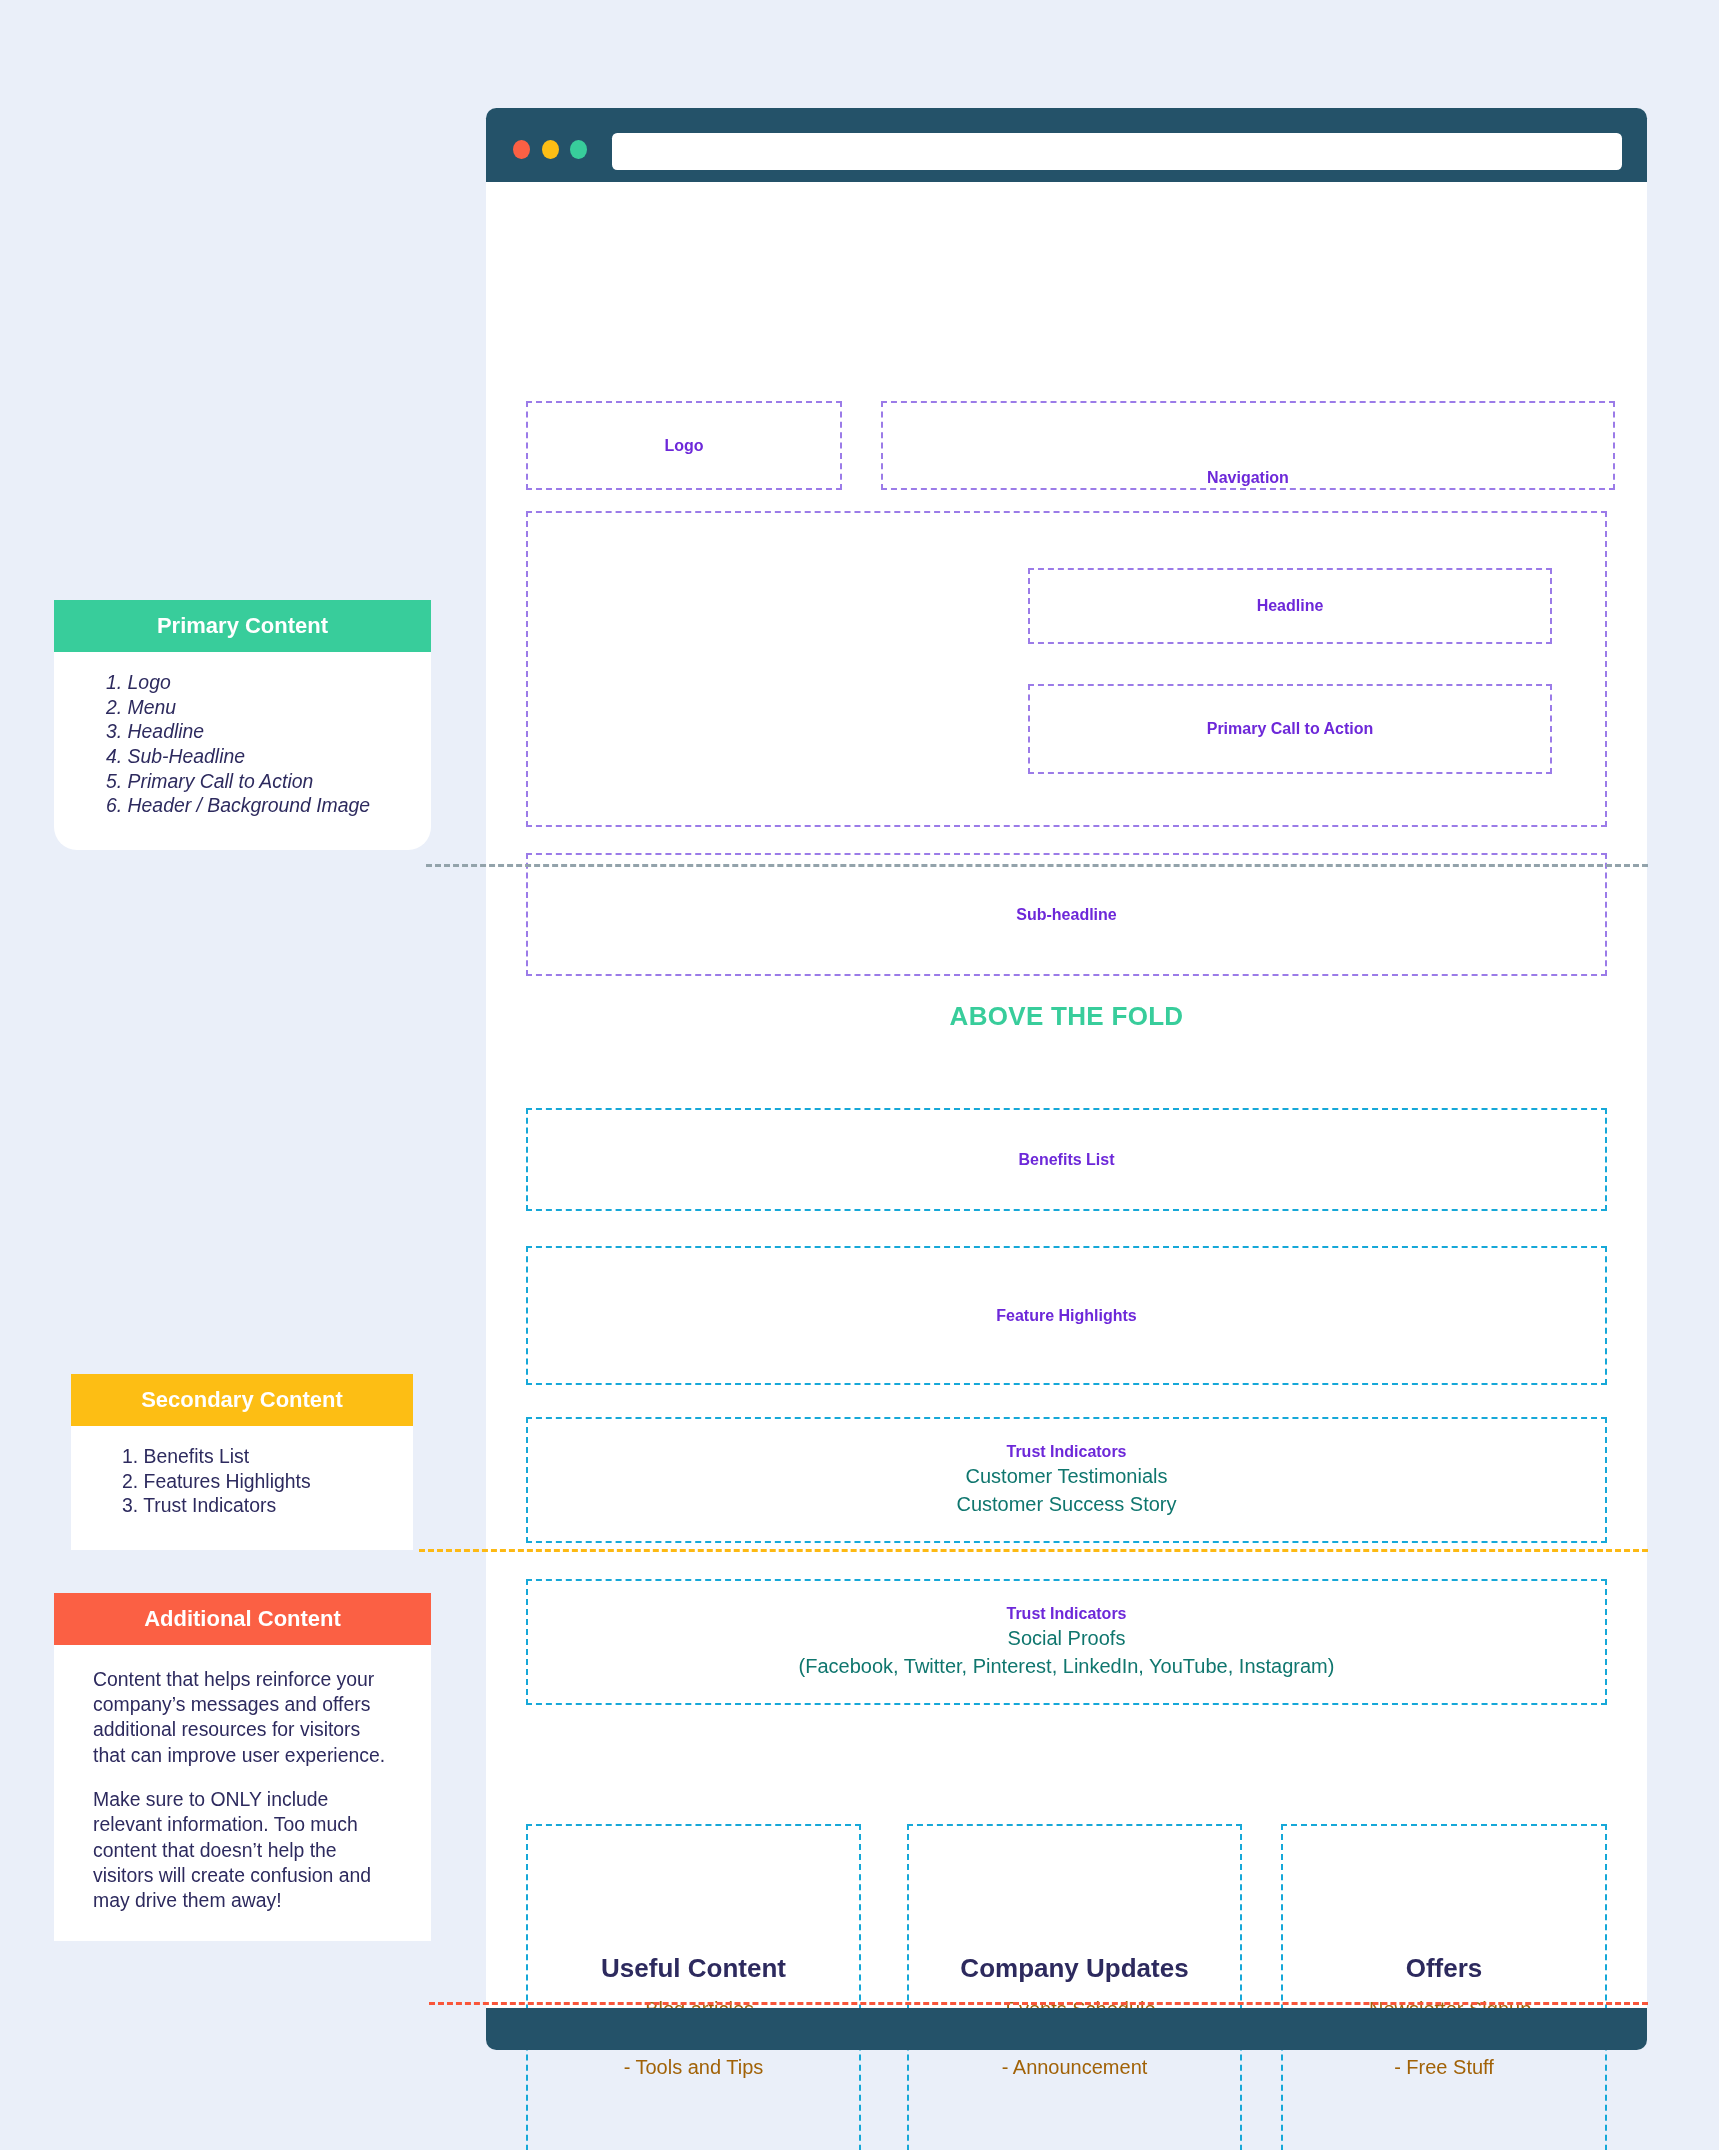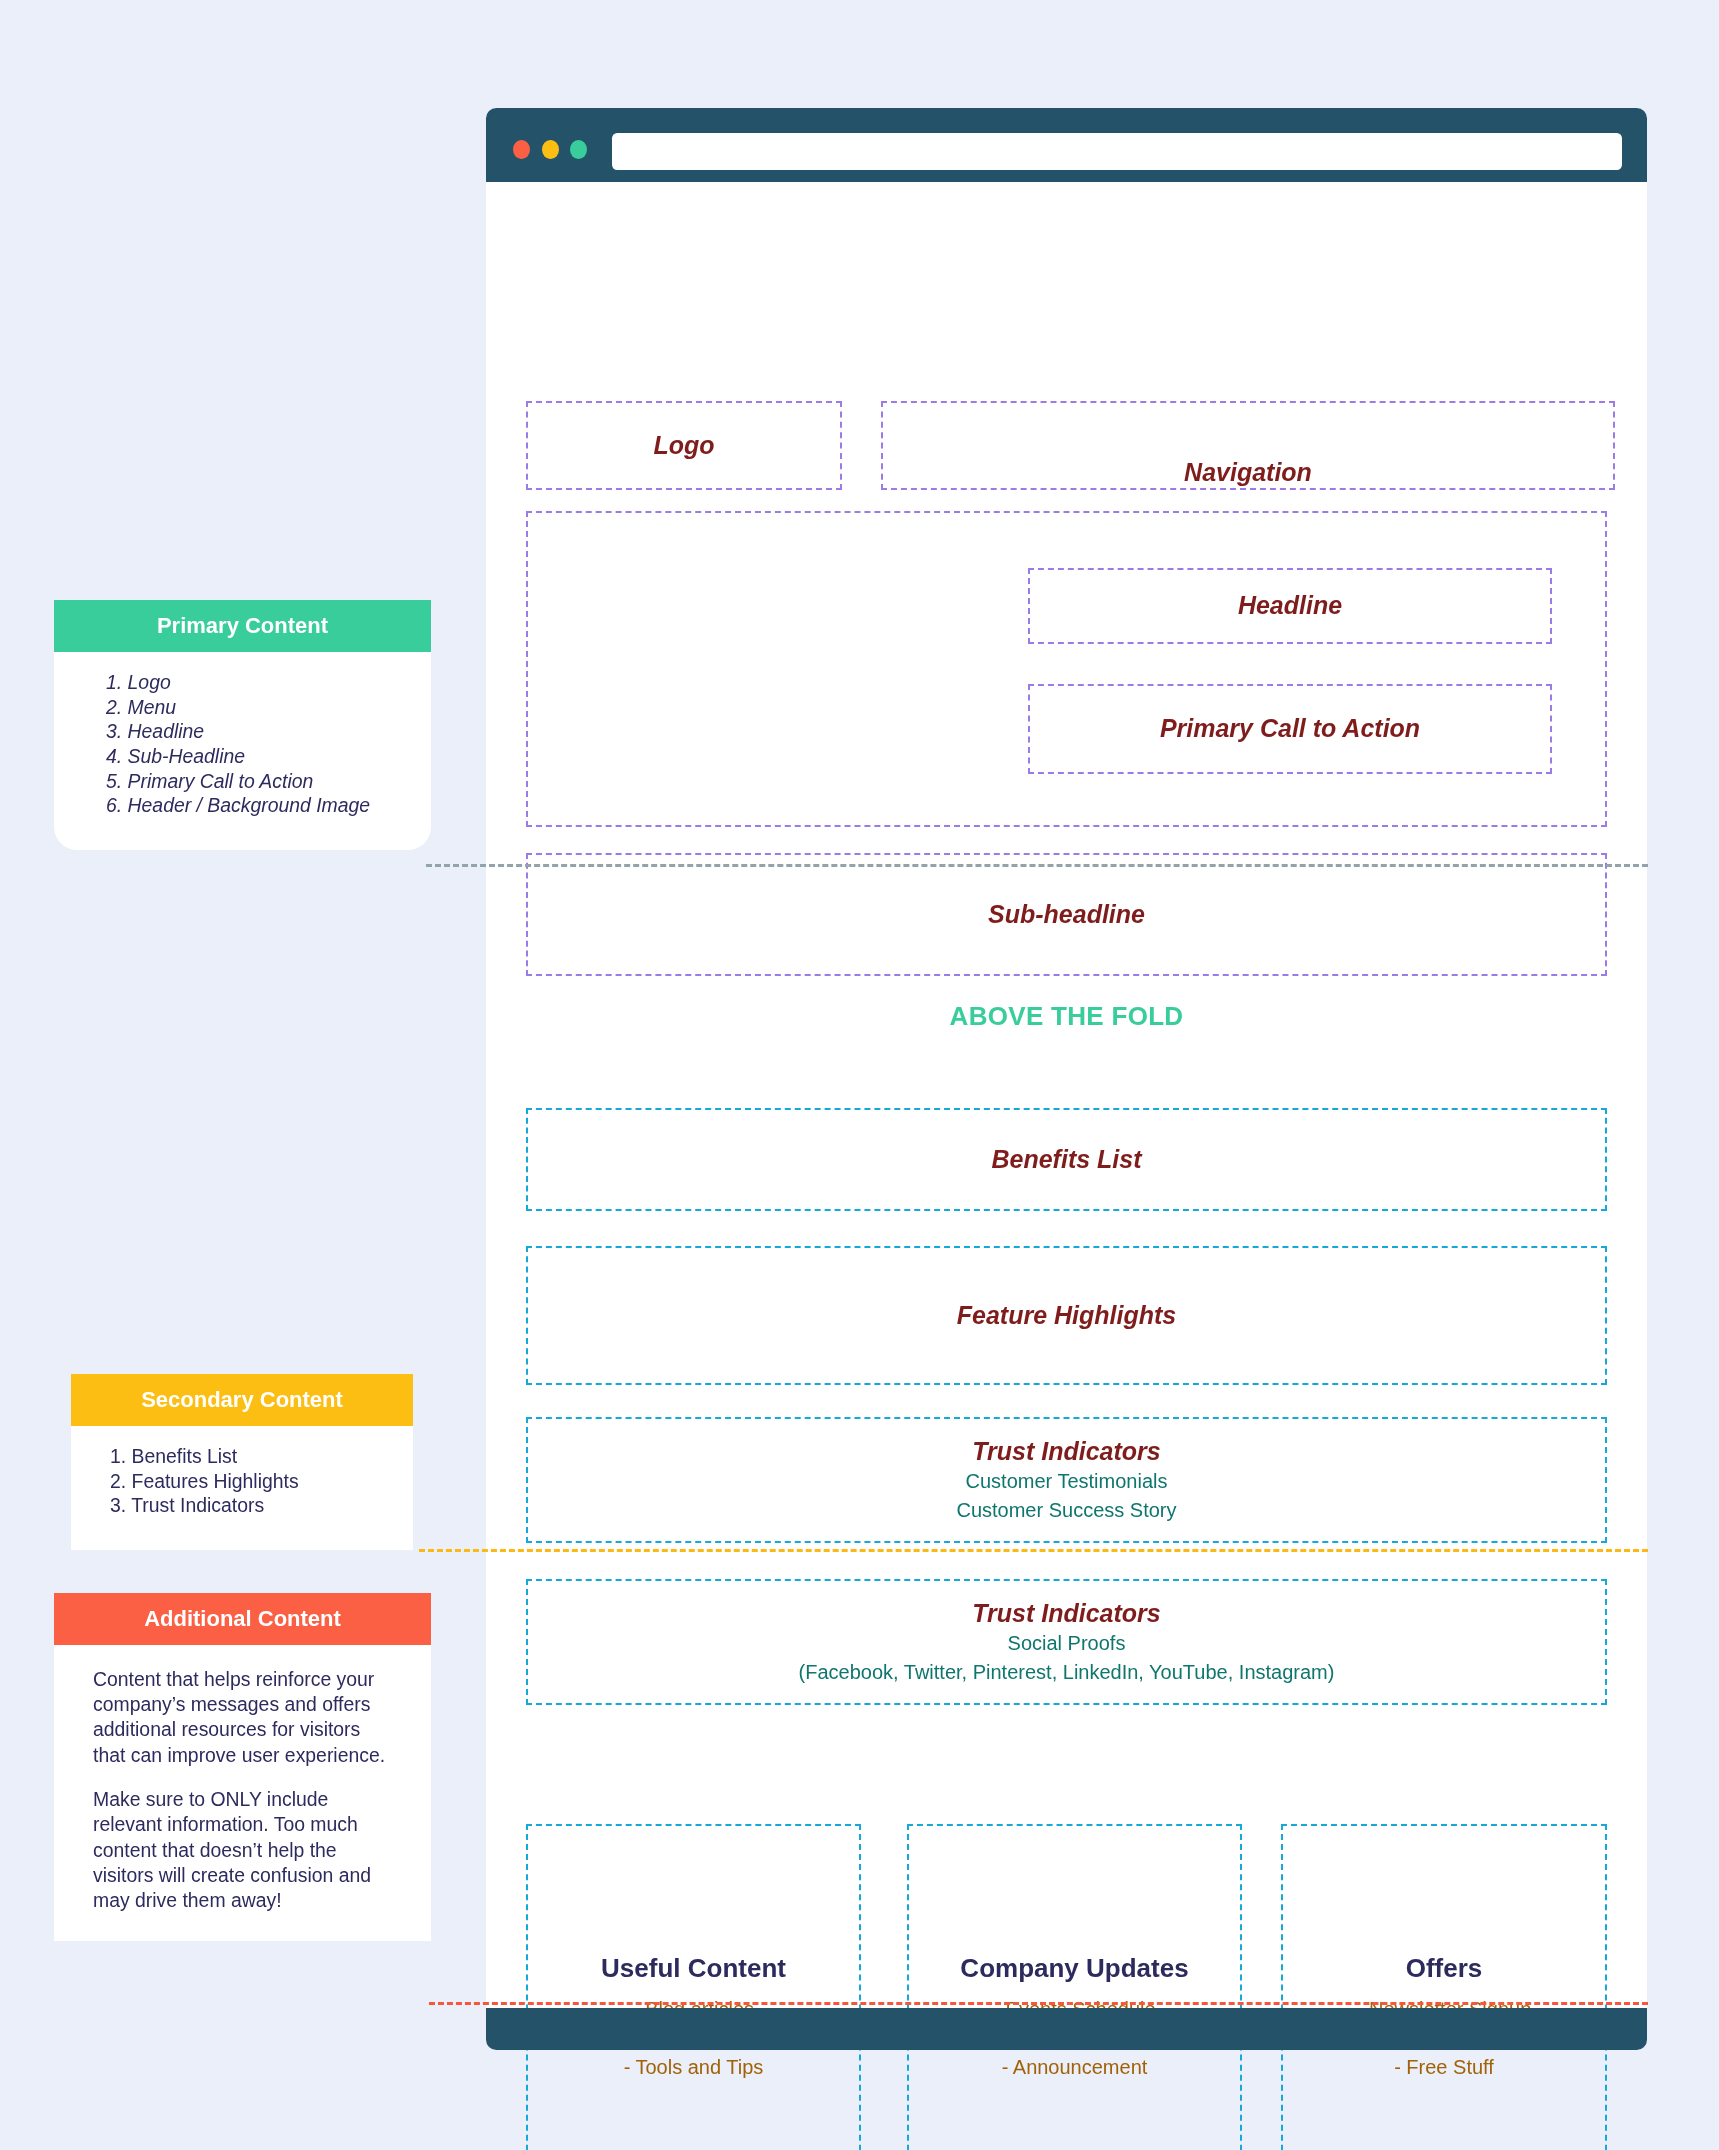--- a/index.html
+++ b/index.html
@@ -89,25 +89,24 @@
     display: flex;
     flex-direction: column;
     align-items: center;
     justify-content: center;
     text-align: center;
   }
   .wbox.purple { border: 2.6px dashed #9B7BE8; }
   .wbox.cyan   { border: 2.6px dashed #16A8D8; }
 
   .wtitle {
-    font-size: 25px;
-    font-weight: bold;
-    color: #7f1d1d;
+    font-size: 16px;
+    font-weight: bold;
+    color: #6d28d9;
     line-height: 1.25;
-    font-style: italic;
   }
   .wsub {
     font-size: 20px;
     font-weight: normal;
     color: #0f766e;
     line-height: 1.42;
     text-align: right;
   }
   .floating-label {
     position: absolute;
@@ -214,21 +213,21 @@
     line-height: 1.3;
     margin: 0 0 19.4px 0;
   }
   .panel-para:last-child { margin-bottom: 0; }
 
   #panel-primary    { left: 54px; top: 600px;  width: 377px; border-radius: 23px; }
   #panel-primary .panel-header { width: 100%; }
   #panel-primary .panel-body { padding-left: 52px; padding-top: 18px; padding-bottom: 32px; font-style: italic; }
 
   #panel-secondary  { left: 71px; top: 1374px; width: 342px; }
-  #panel-secondary .panel-body { padding-left: 39px; padding-top: 18px; padding-bottom: 32px; }
+  #panel-secondary .panel-body { padding-left: 51px; padding-top: 18px; padding-bottom: 32px; }
 
   #panel-additional { left: 54px; top: 1593px; width: 377px; }
   #panel-additional .panel-body { padding: 22px 39px 28px 39px; }
 </style>
 </head>
 <body>
 
 <div id="browser-window" class="abs">
 
   <div id="browser-chrome">

